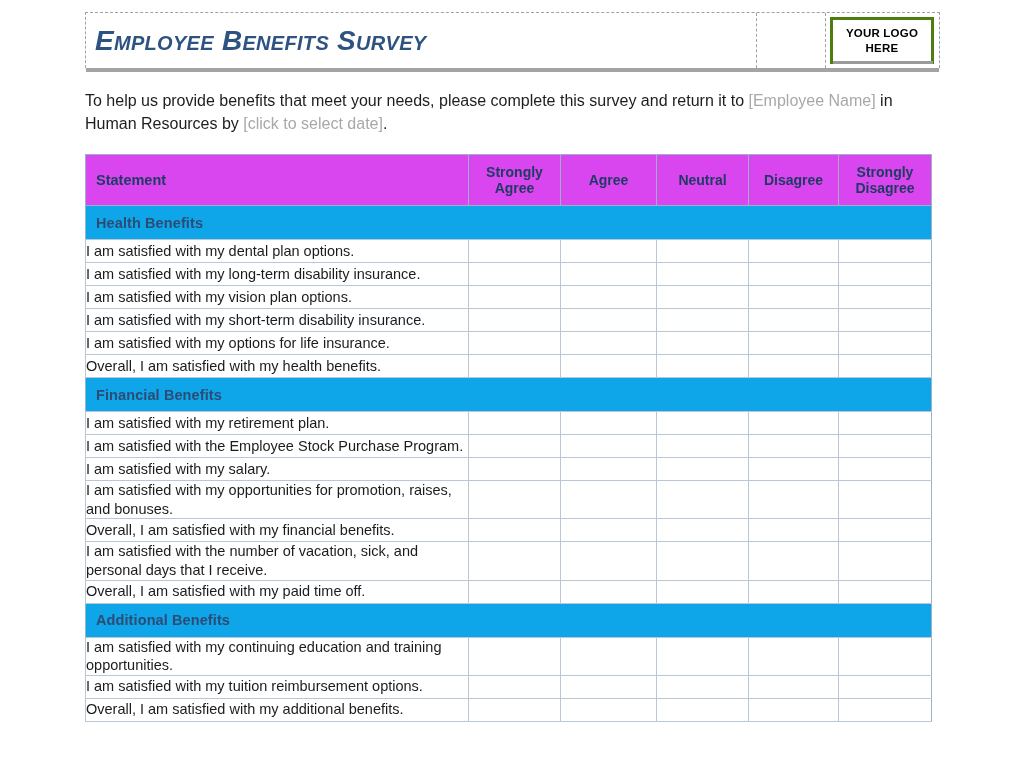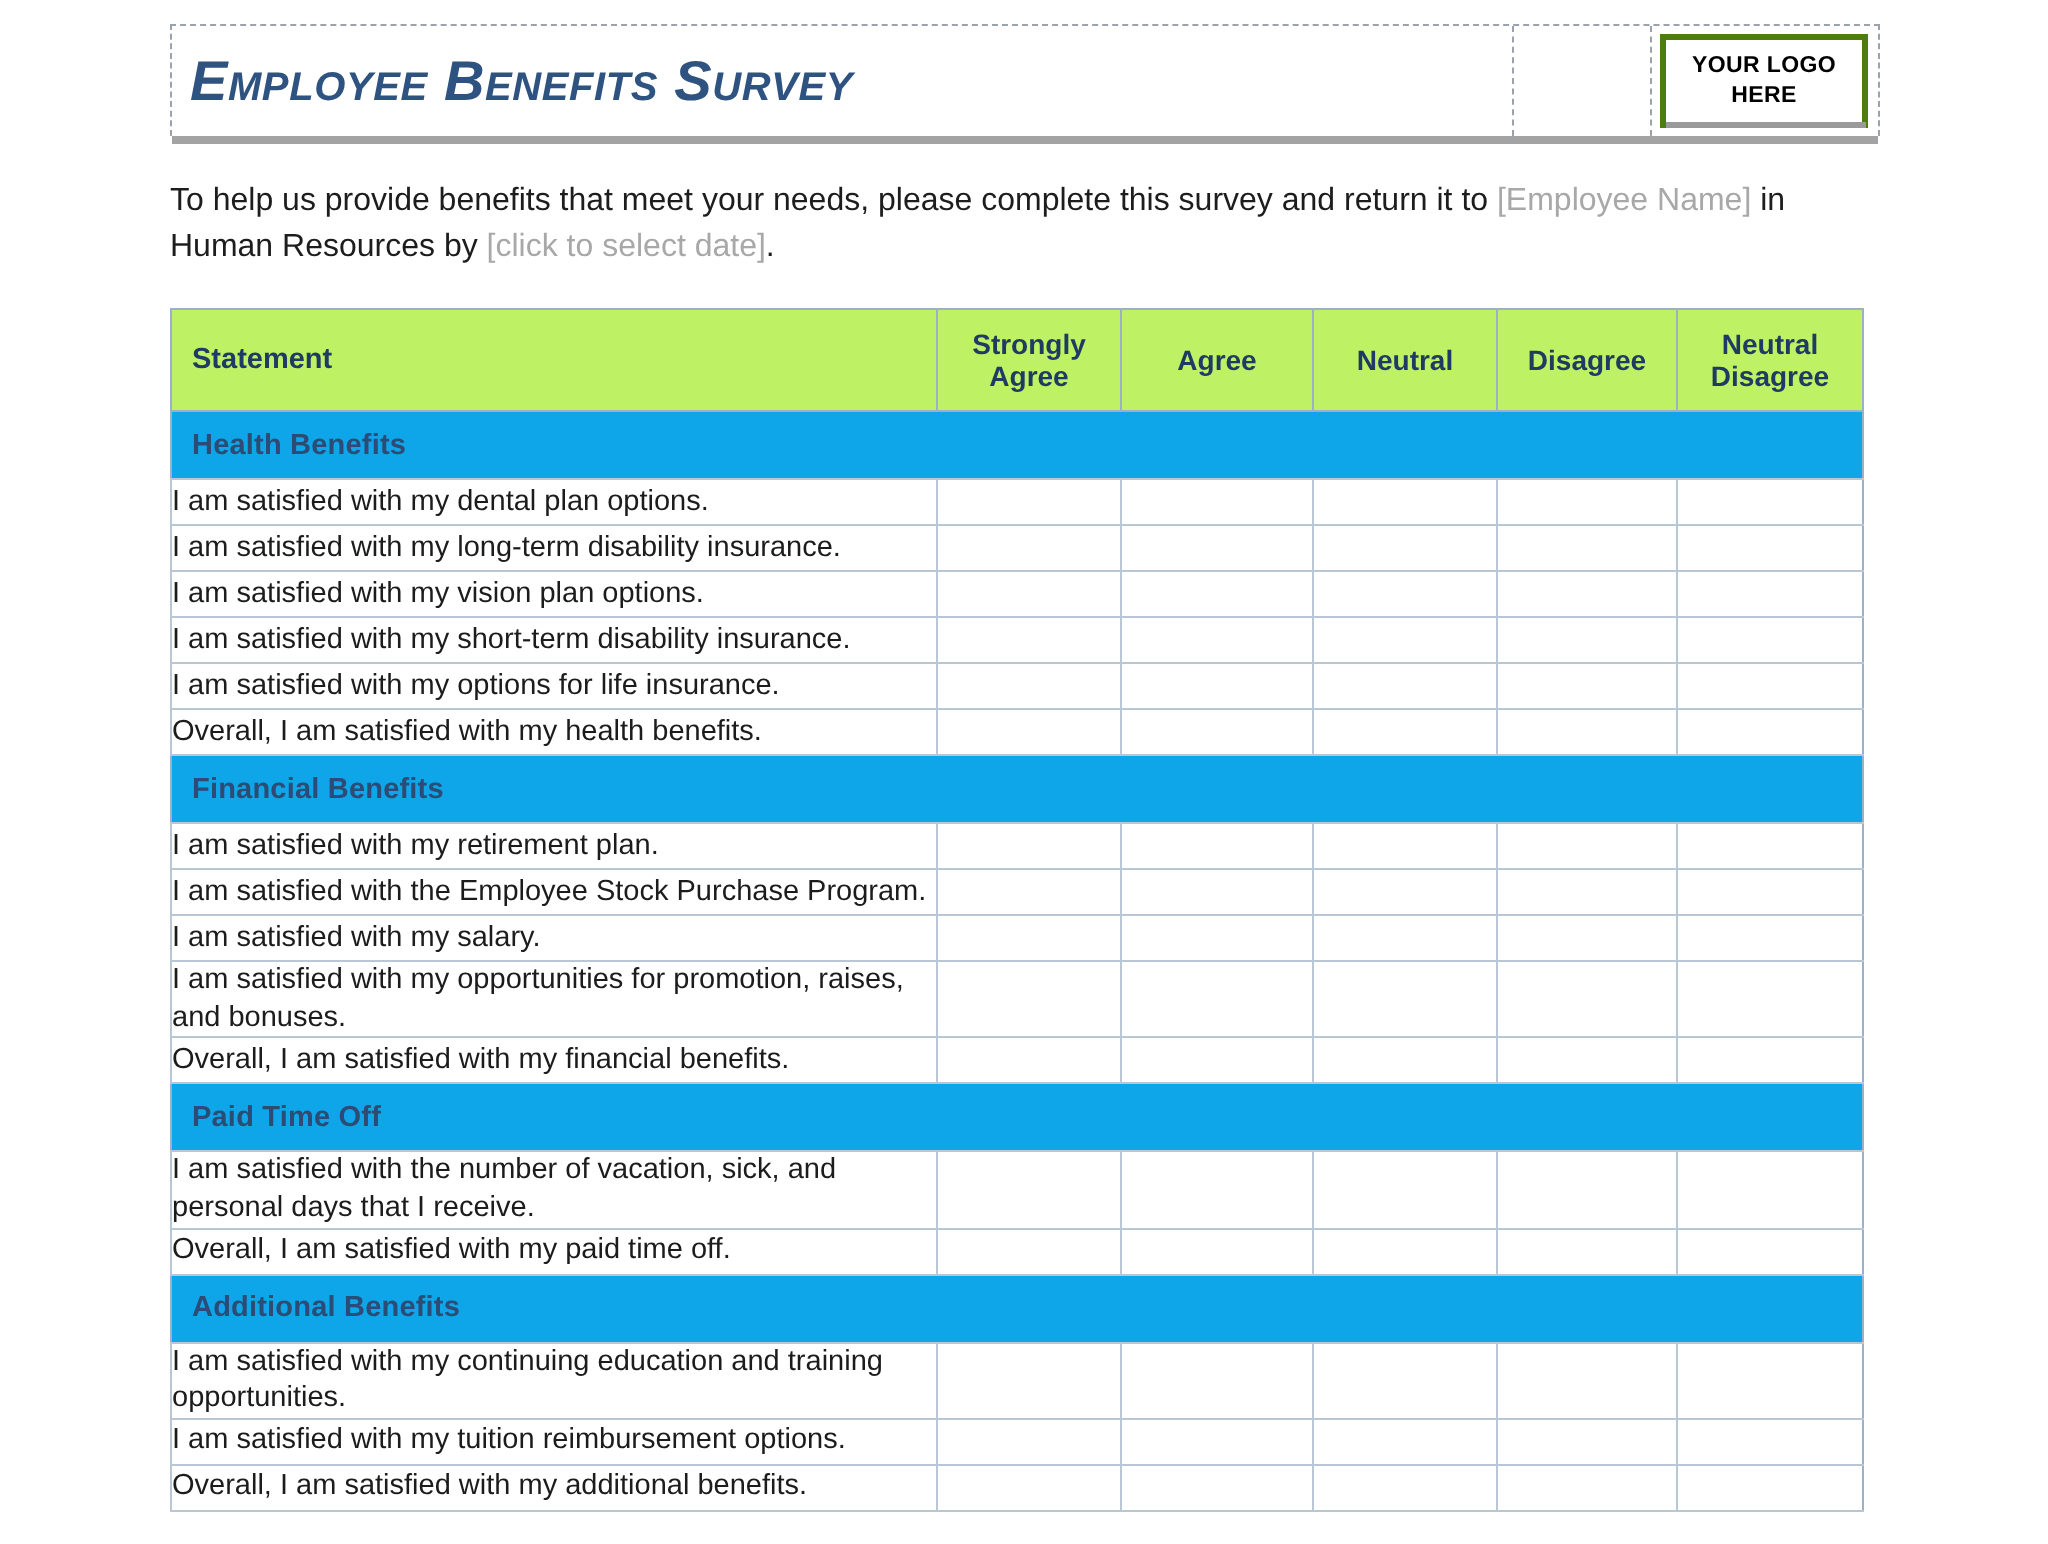--- a/index.html
+++ b/index.html
@@ -123,21 +123,21 @@
     border: 1px solid #9bb0c9;
   }
   table.survey col.c-stmt { width: 383px; }
   table.survey col.c-opt1 { width: 92px; }
   table.survey col.c-opt2 { width: 96px; }
   table.survey col.c-opt3 { width: 92px; }
   table.survey col.c-opt4 { width: 90px; }
   table.survey col.c-opt5 { width: 93px; }
 
   table.survey thead th {
-    background: #bef264;
+    background: #d946ef;
     border: 1px solid #9bb0c9;
     color: #1f3b63;
     font-size: 14px;
     font-weight: bold;
     padding: 7px 6px;
     height: 36px;
     vertical-align: middle;
     text-align: center;
     line-height: 1.18;
   }
@@ -213,21 +213,21 @@
             <col class="c-opt4">
             <col class="c-opt5">
         </colgroup>
         <thead>
           <tr>
             <th class="stmt-head">Statement</th>
             <th>Strongly Agree</th>
             <th>Agree</th>
             <th>Neutral</th>
             <th>Disagree</th>
-            <th>Neutral Disagree</th>
+            <th>Strongly Disagree</th>
           </tr>
         </thead>
         <tbody id="survey-body">
             <tr class="section-row">
               <td colspan="6"><span class="section-title">Health Benefits</span></td>
             </tr>
             <tr class="item-row">
               <td class="stmt-cell">I am satisfied with my dental plan options.</td>
               <td class="opt-cell"></td>
               <td class="opt-cell"></td>
@@ -311,23 +311,20 @@
               <td class="opt-cell last"></td>
             </tr>
             <tr class="item-row">
               <td class="stmt-cell">Overall, I am satisfied with my financial benefits.</td>
               <td class="opt-cell"></td>
               <td class="opt-cell"></td>
               <td class="opt-cell"></td>
               <td class="opt-cell"></td>
               <td class="opt-cell last"></td>
             </tr>
-            <tr class="section-row">
-              <td colspan="6"><span class="section-title">Paid Time Off</span></td>
-            </tr>
             <tr class="item-row">
               <td class="stmt-cell">I am satisfied with the number of vacation, sick, and personal days that I receive.</td>
               <td class="opt-cell"></td>
               <td class="opt-cell"></td>
               <td class="opt-cell"></td>
               <td class="opt-cell"></td>
               <td class="opt-cell last"></td>
             </tr>
             <tr class="item-row">
               <td class="stmt-cell">Overall, I am satisfied with my paid time off.</td>

